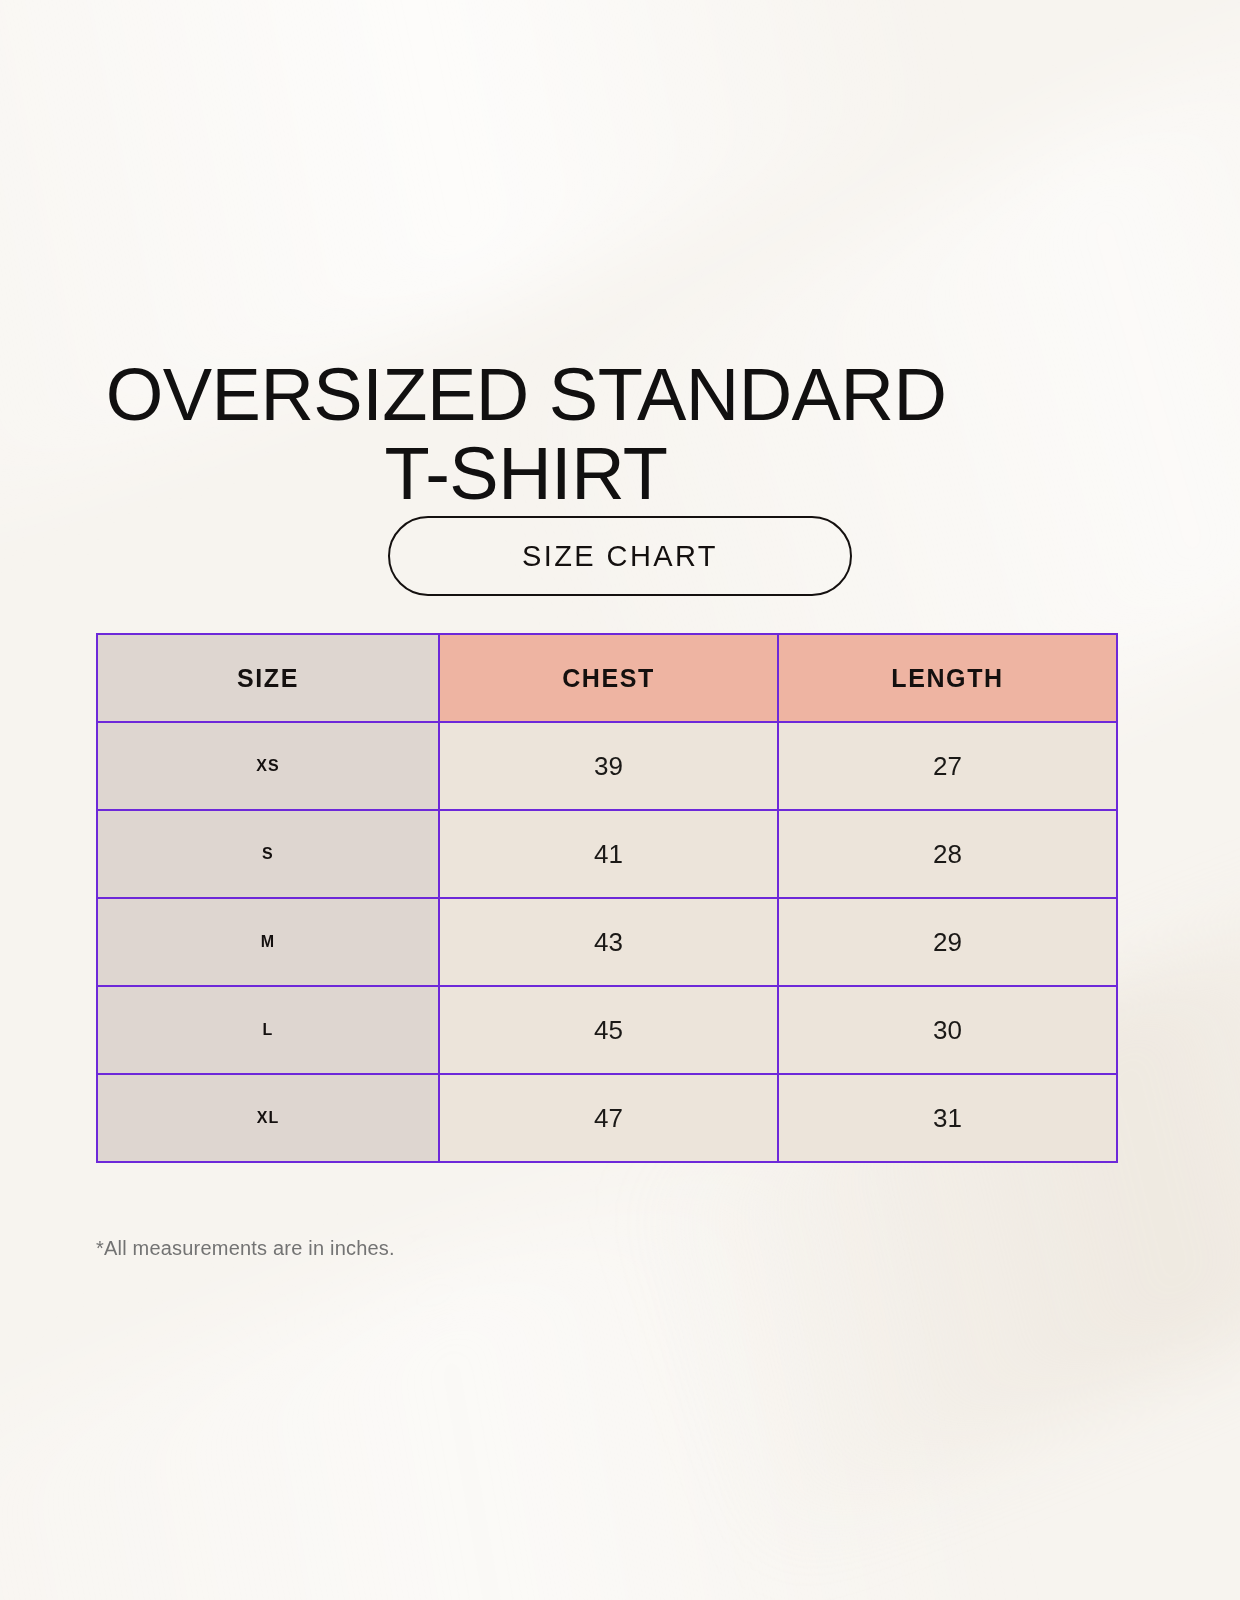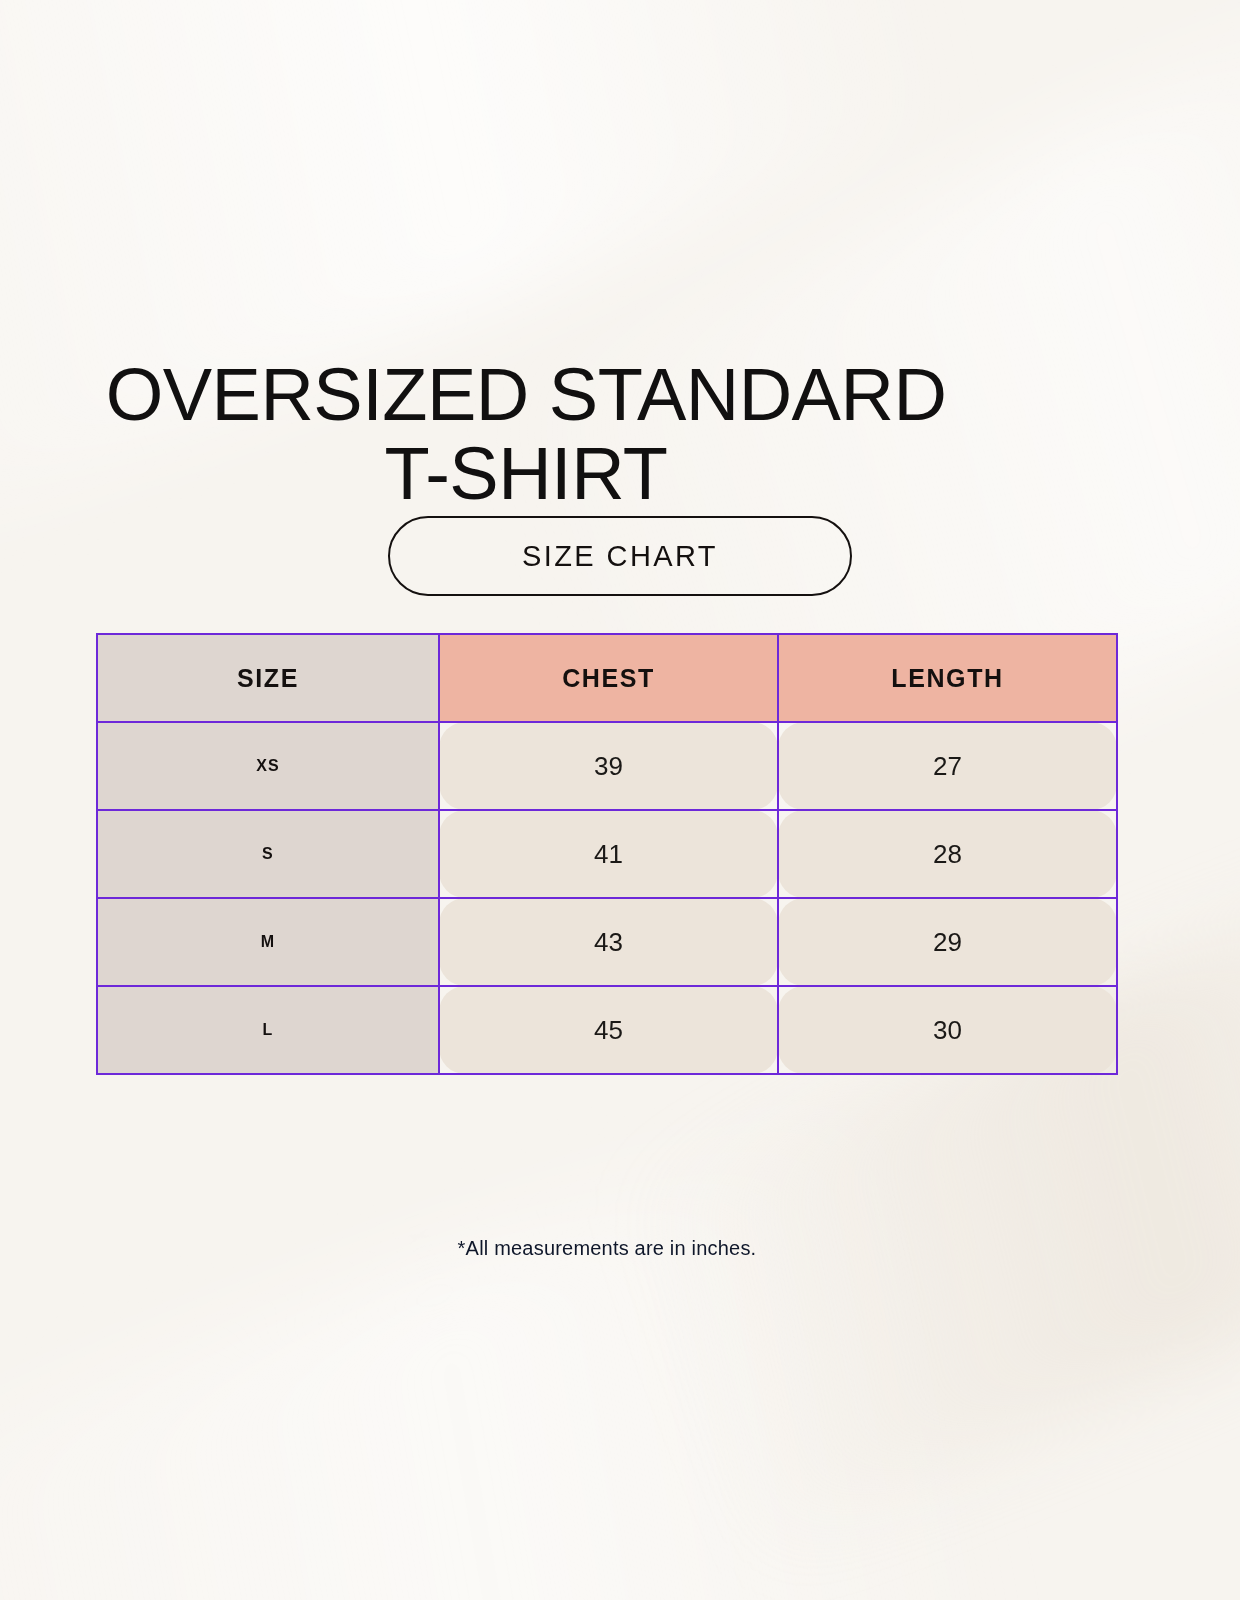--- a/index.html
+++ b/index.html
@@ -134,32 +134,31 @@
     font-size: 16px;
     font-weight: bold;
     letter-spacing: 1.1px;
     color: #14100f;
   }
   tbody td.cell-value {
     background: #ece4da;
     font-size: 26px;
     font-weight: 400;
     color: #1b1917;
-    border-radius: 26px;
   }
 
   .footnote {
     position: absolute;
     top: 1237px;
     left: 96px;
     width: 1022px;
-    text-align: center;
+    text-align: left;
     font-size: 20px;
     letter-spacing: 0.2px;
-    color: #0f172a;
+    color: #737373;
   }
 </style>
 </head>
 <body>
 
 <div class="bg-streak streak-a"></div>
 <div class="bg-streak streak-b"></div>
 <div class="bg-streak streak-c"></div>
 <div class="bg-streak streak-d"></div>
 
@@ -194,19 +193,24 @@
         <tr>
           <td class="cell-size">M</td>
           <td class="cell-value">43</td>
           <td class="cell-value">29</td>
         </tr>
         <tr>
           <td class="cell-size">L</td>
           <td class="cell-value">45</td>
           <td class="cell-value">30</td>
         </tr>
+        <tr>
+          <td class="cell-size">XL</td>
+          <td class="cell-value">47</td>
+          <td class="cell-value">31</td>
+        </tr>
       </tbody>
     </table>
   </div>
 
   <div class="footnote">*All measurements are in inches.</div>
 
 </div>
 
 </body></html>

